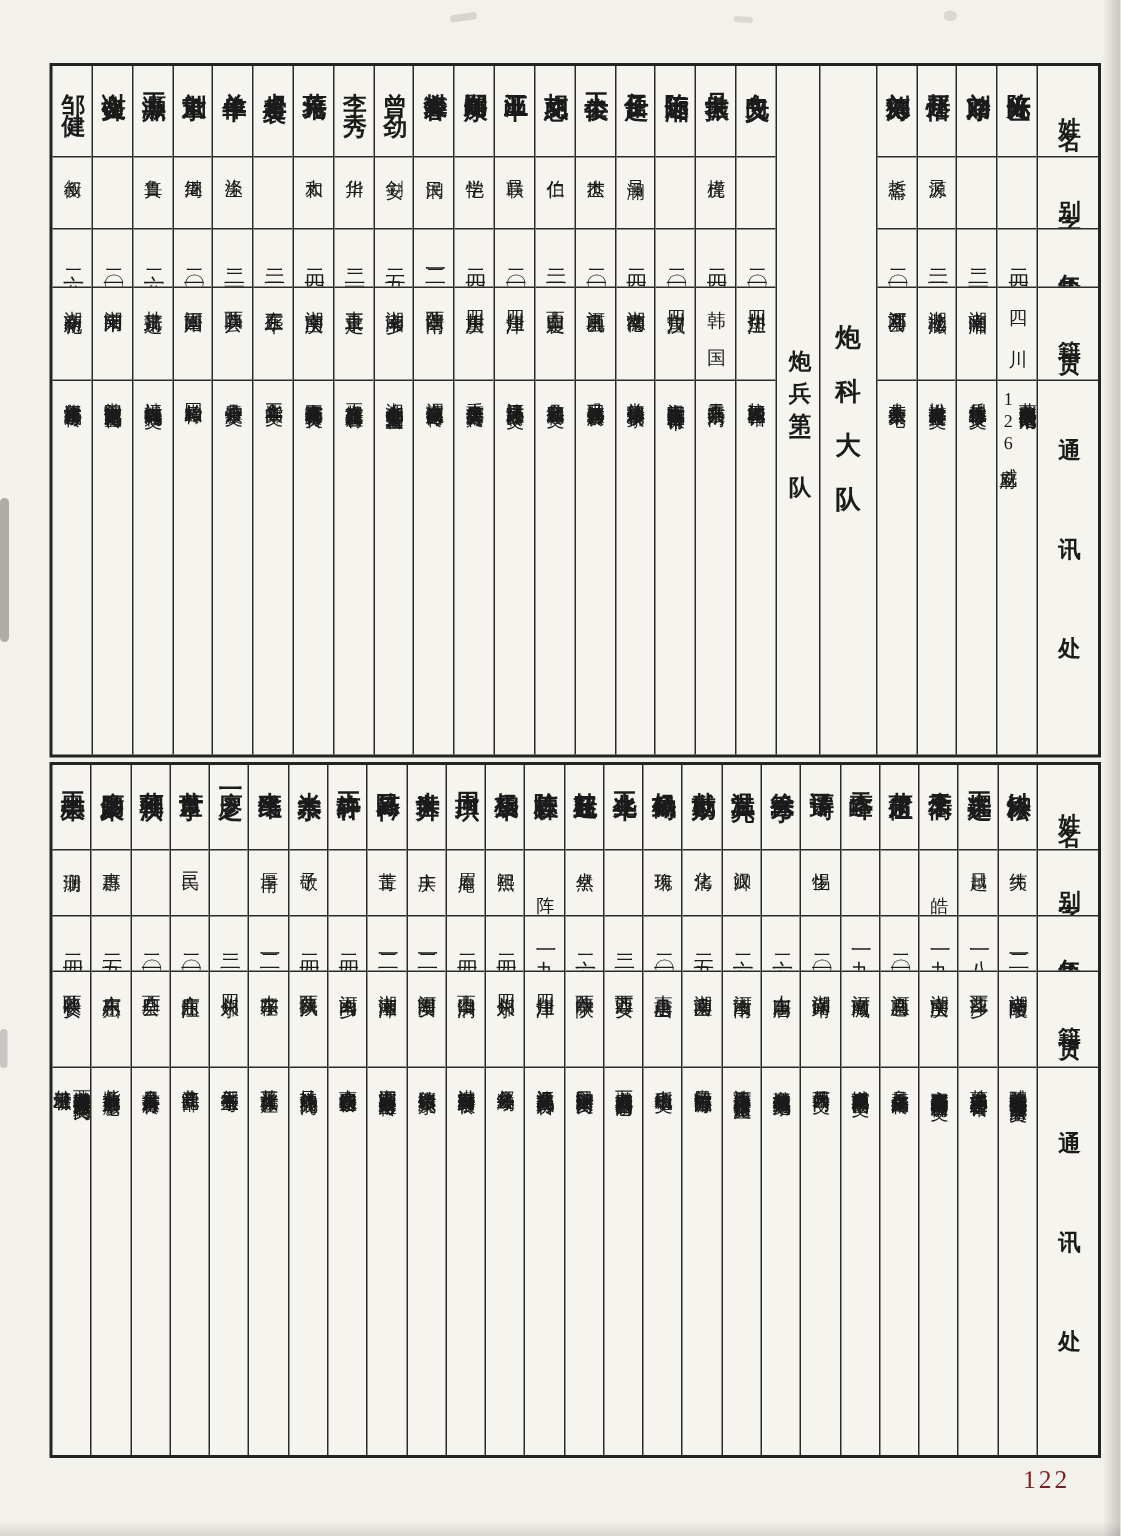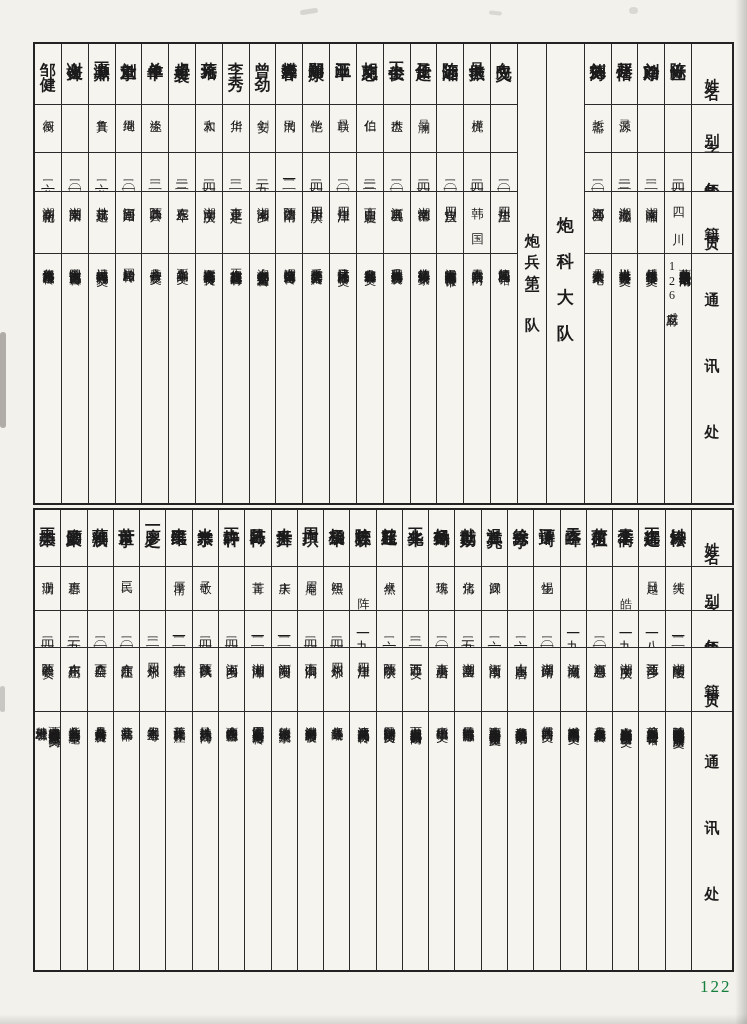--- a/index.html
+++ b/index.html
@@ -51,21 +51,21 @@
   .cell .p-addr{font-size:12px;letter-spacing:.5px;line-height:13px;}
   .hcell{align-items:center;padding-top:0;}
   .hcell .hl{font-size:15px;font-weight:bold;letter-spacing:8px;line-height:20px;}
   .hcell .hl2{letter-spacing:2px;}
   .hcell .hl4{letter-spacing:66px;}
   .section-col{justify-content:center;align-items:center;flex-direction:row;display:flex;}
   .section-col>span{writing-mode:vertical-rl;text-orientation:upright;font-weight:bold;}
   .sec-wide>span{font-size:17px;letter-spacing:36px;}
   .sec-narrow>span{font-size:15px;letter-spacing:21px;}
   #page-number{
-    position:absolute;left:700px;top:977px;font-size:17px;letter-spacing:2px;color:#15803d;
+    position:absolute;left:682px;top:977px;font-size:17px;letter-spacing:2px;color:#7f1d1d;
   }
   .artifact{position:absolute;background:#6b6862;border-radius:3px;}
   .a1{left:0;top:332px;width:6px;height:96px;opacity:.5;}
   .a2{left:0;top:686px;width:5px;height:26px;opacity:.3;}
   .a3{left:300px;top:9px;width:18px;height:5px;opacity:.2;transform:rotate(-8deg);}
   .a4{left:489px;top:11px;width:13px;height:4px;opacity:.18;transform:rotate(5deg);}
   .a5{left:629px;top:7px;width:9px;height:7px;opacity:.18;border-radius:50%;}
 </style>
 </head>
 <body>

